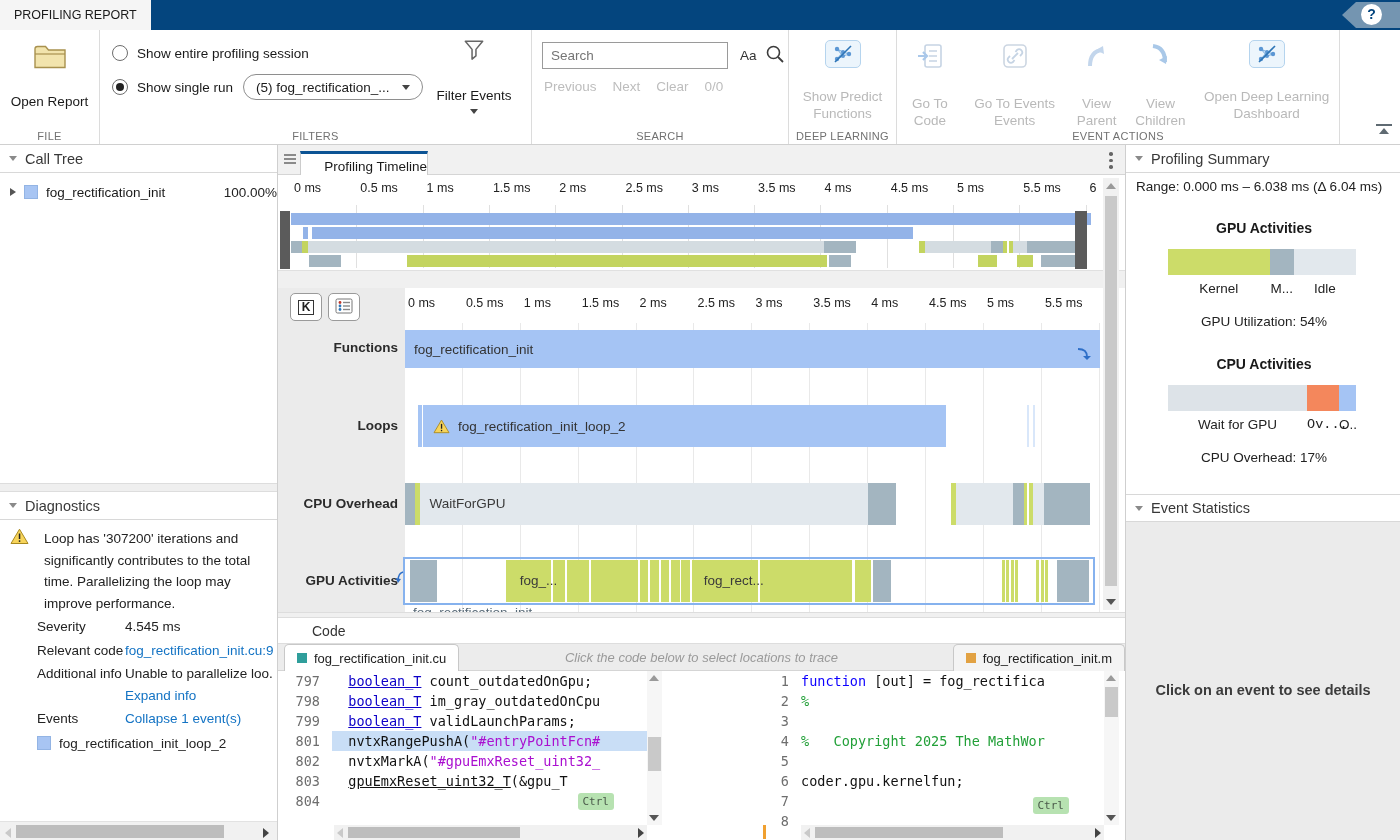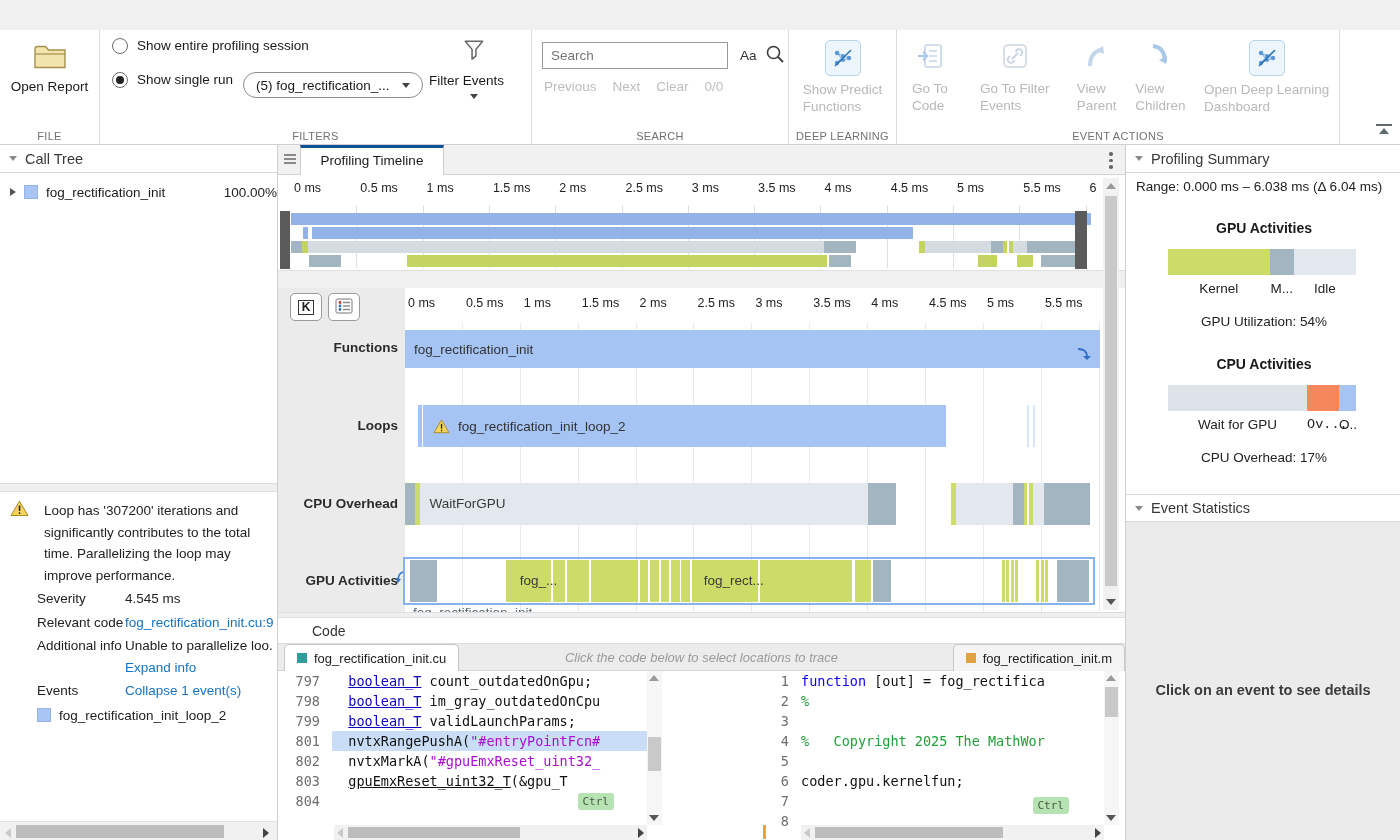--- a/index.html
+++ b/index.html
@@ -8,28 +8,28 @@
 
 .titlebar{position:absolute;left:0;top:0;width:1400px;height:30px;background:#04457e}
 .title-tab{position:absolute;left:0;top:0;height:30px;padding:0 14px;background:#f5f5f5;color:#1a1a1a;font-size:12.5px;line-height:30px}
 .help-banner{position:absolute;right:0;top:2px;width:58px;height:26px;background:#7495b1;clip-path:polygon(0 50%,14px 0,100% 0,100% 100%,14px 100%)}
 .help-circle{position:absolute;right:18px;top:4px;width:21px;height:21px;border-radius:50%;background:#fff;color:#04457e;font-weight:bold;font-size:14px;text-align:center;line-height:21px;cursor:pointer}
 
 .toolstrip{position:absolute;left:0;top:30px;width:1400px;height:115px;background:#fff;border-bottom:1px solid #d0d0d0;display:flex}
 .ts-sec{position:relative;height:100%;border-right:1px solid #dcdcdc;flex:none}
 .sec-label{position:absolute;bottom:2px;left:0;right:0;text-align:center;font-size:11px;color:#717171;letter-spacing:.3px}
 .tool-col{display:flex;flex-direction:column;align-items:center;justify-content:flex-start;padding-top:10px;height:92px;cursor:pointer}
-.tool-label{font-size:13.5px;color:#1a1a1a;text-align:left;line-height:17px;margin-top:5px}
+.tool-label{font-size:13.5px;color:#1a1a1a;text-align:center;line-height:17px;margin-top:20px}
 .tool-label.dis{color:#b9b9b9}
 .sec-file{width:100px}
 .sec-filters{width:432px}
 .sec-search{width:257px}
 .sec-dl{width:108px}
 .sec-ea{width:443px}
-.radio-row{display:flex;height:30px;margin-left:12px}
+.radio-row{display:flex;align-items:center;height:30px;margin-left:12px}
 .radio{width:16px;height:16px;border:1px solid #6d6d6d;border-radius:50%;margin-right:9px;position:relative;background:#fff;cursor:pointer;flex:none}
 .radio.checked:after{content:"";position:absolute;left:3px;top:3px;width:8px;height:8px;border-radius:50%;background:#222}
 .run-dd{display:flex;align-items:center;height:26px;border:1px solid #8e8e8e;border-radius:13px;padding:0 12px;margin-left:10px;cursor:pointer;background:#fff}
 .run-dd .caret{margin-left:12px}
 .caret{width:0;height:0;border-left:4.5px solid transparent;border-right:4.5px solid transparent;border-top:5px solid #444}
 .filter-ev{position:absolute;right:12px;top:8px;width:90px;text-align:center;cursor:pointer}
 .search-box{display:flex;align-items:center;margin:12px 0 0 10px}
 .search-input{width:186px;height:27px;border:1px solid #9a9a9a;padding:0 8px;font-size:13.5px;color:#333;font-family:"Liberation Sans",sans-serif;outline:none}
 .aa-btn{font-size:13.5px;color:#333;margin-left:12px;cursor:pointer}
 .search-nav{display:flex;gap:16px;margin:10px 0 0 12px;font-size:13.5px;color:#bdbdbd}
@@ -59,21 +59,21 @@
 .diag-event{display:flex;align-items:center;margin:3px 0 0 27px}
 .hscrollbar{height:19px;background:#f1f1f1;flex:none;position:relative;border-top:1px solid #e2e2e2}
 .hs-thumb{position:absolute;top:3px;height:13px;background:#bdbdbd;border-radius:0}
 .arrow-l{position:absolute;top:6px;width:0;height:0;border-top:5px solid transparent;border-bottom:5px solid transparent;border-right:6px solid #c9c9c9}
 .arrow-r{position:absolute;top:6px;width:0;height:0;border-top:5px solid transparent;border-bottom:5px solid transparent;border-left:6px solid #444}
 
 .center{position:absolute;left:278px;top:145px;width:847px;bottom:0;background:#fff}
 .tabbar{position:absolute;left:0;top:0;width:100%;height:30px;background:#f1f1f1;border-bottom:1px solid #d5d5d5}
 .menu-ic{position:absolute;left:6px;top:9px;width:12px;cursor:pointer}
 .menu-ic div{height:1.5px;background:#8a8a8a;margin-bottom:2.5px}
-.tab-main{position:absolute;left:22px;top:0;height:30px;width:144px;background:#fff;border-left:1px solid #ccc;border-right:1px solid #ccc;border-top:3px solid #0b5394;text-align:center;line-height:26px;font-size:13.5px;color:#1a1a1a;cursor:pointer}
+.tab-main{position:absolute;left:22px;top:6px;height:30px;width:128px;background:#fff;border-left:1px solid #ccc;border-right:1px solid #ccc;border-top:3px solid #0b5394;text-align:right;line-height:26px;font-size:13.5px;color:#1a1a1a;cursor:pointer}
 .kebab{position:absolute;width:4px;cursor:pointer}
 .kebab div{width:3.5px;height:3.5px;border-radius:50%;background:#666;margin-bottom:3px}
 
 .overview{position:absolute;left:0;top:30px;width:847px;height:113px;background:#fff;overflow:hidden}
 .ov-grid{position:absolute;left:13px;top:30px;width:800px;height:63px;background:repeating-linear-gradient(90deg,transparent 0 65.3px,#e0e0e0 65.3px 66.3px)}
 .tick{position:absolute;top:0;font-size:12.5px;color:#222;white-space:nowrap}
 .ruler{position:absolute;height:22px}
 .mrow{position:absolute;left:13px;width:800px;height:12px}
 .seg{position:absolute;top:0;height:100%}
 .mb{background:#93b3e8}.mgr{background:#a3b5c0}.mg{background:#c3d45f}.ml{background:#d4dce1}
@@ -136,20 +136,25 @@
 .sumlabels div{text-align:center;white-space:nowrap}
 .sum-center{text-align:center;font-size:13.5px;color:#222}
 .es-content{flex:1;background:#ebebeb;text-align:center;padding-top:160px;font-weight:bold;font-size:14.5px;color:#3c3c3c}
 .warn-svg{flex:none}
 </style>
 </head>
 <body>
 
 <div class="app">
 
+  <div class="titlebar">
+    <div class="title-tab">PROFILING REPORT</div>
+    <div class="help-banner"></div>
+    <div class="help-circle">?</div>
+  </div>
 
   <div class="toolstrip">
     <div class="ts-sec sec-file">
       <div class="tool-col" style="padding-top:14px">
         <span>
           <svg width="34" height="26" viewBox="0 0 34 26">
               <path d="M2 5c0-1.6 1-2.5 2.5-2.5h8l3 3.5H32v17.5H2z" fill="#f2e4ad" stroke="#a8914e" stroke-width="1.4"></path>
               <path d="M2 10h30" stroke="#a8914e" stroke-width="1.2" fill="none"></path>
             </svg>
         </span>
@@ -245,21 +250,21 @@
         </div>
         <div class="tool-col" style="width:104px">
           <span>
             <svg width="32" height="32" viewBox="0 0 32 32">
                 <rect x="5" y="5" width="22" height="22" rx="4" fill="none" stroke="#ccd6e2" stroke-width="1.6"></rect>
                 <path d="M13 19l6-6" stroke="#c6d4e4" stroke-width="1.8"></path>
                 <path d="M11 16l-1.5 1.5a3.2 3.2 0 004.5 4.5L15.5 20M21 16l1.5-1.5a3.2 3.2 0 00-4.5-4.5L16.5 12" fill="none" stroke="#c6d4e4" stroke-width="1.8"></path>
               </svg>
           </span>
           <div class="tool-label dis">
-            <div>Go To Filter</div>
+            <div>Go To Events</div>
             <div>Events</div>
           </div>
         </div>
         <div class="tool-col" style="width:60px">
           <span>
             <svg width="32" height="32" viewBox="0 0 32 32">
                 <path d="M9 26c0-10 4-15 12-16" fill="none" stroke="#c3d6ec" stroke-width="4"></path>
                 <path d="M15 10l7-4 1 8z" fill="#c3d6ec"></path>
               </svg>
           </span>
@@ -320,20 +325,24 @@
     </div>
     <div class="calltree">
       <div class="ct-row">
         <span class="expander"></span>
         <span class="swatch"></span>
         <span>fog_rectification_init</span>
         <span class="ct-val">100.00%</span>
       </div>
     </div>
     <div class="hsplit"></div>
+    <div class="panel-header">
+      <span class="tri-collapse"></span>
+      <span>Diagnostics</span>
+    </div>
     <div class="diag">
       <div class="diag-msg">
         <span class="warn-svg">
           <svg width="19" height="17" viewBox="0 0 19 17">
               <path d="M9.5 1.2L18 15.5H1z" fill="#f7d45a" stroke="#a8891f" stroke-width="1"></path>
               <rect x="8.8" y="5.5" width="1.5" height="5.5" fill="#222"></rect>
               <rect x="8.8" y="12.3" width="1.5" height="1.6" fill="#222"></rect>
             </svg>
         </span>
         <span class="txt">Loop has '307200' iterations and significantly contributes to the total time. Parallelizing the loop may improve performance.</span>

